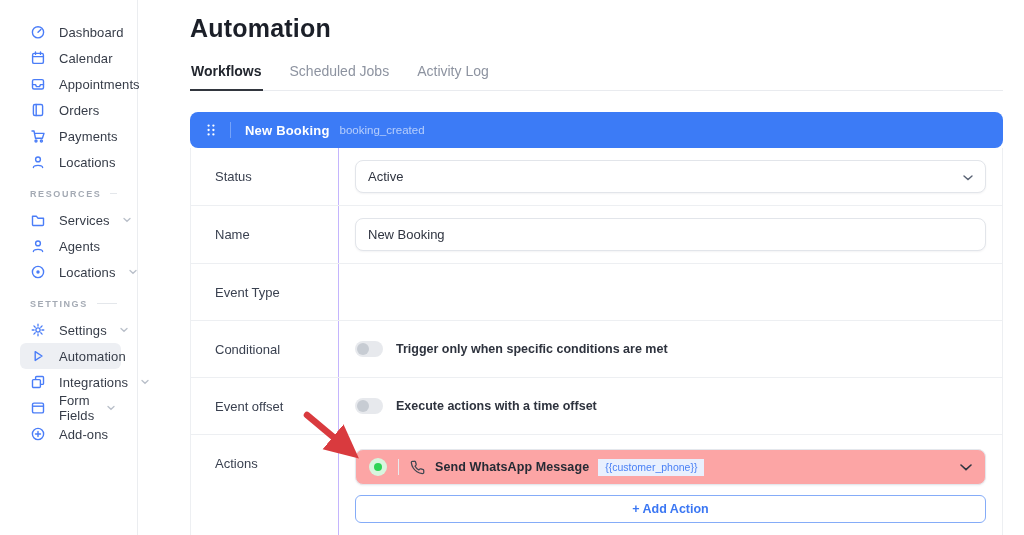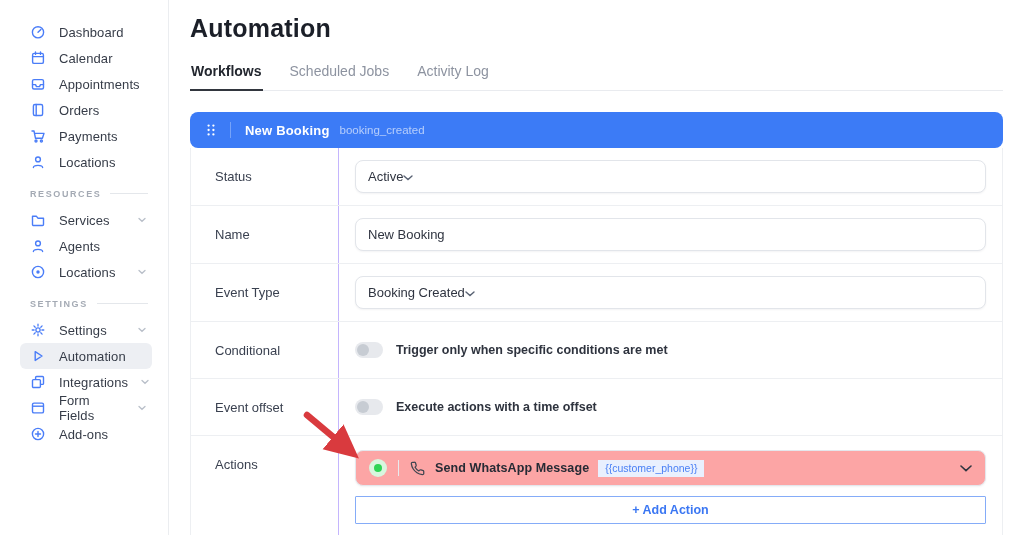--- a/index.html
+++ b/index.html
@@ -4,21 +4,21 @@
 <style>
   * { margin:0; padding:0; box-sizing:border-box; }
   html,body { background:#fff; }
   .screen {
     position:relative; width:1024px; height:535px; background:#ffffff;
     font-family:"Liberation Sans", sans-serif; overflow:hidden; color:#30343f;
   }
 
   
   .sidebar {
-    position:absolute; left:0; top:0; bottom:0; width:169px;
+    position:absolute; left:0; top:0; bottom:0; width:138px;
     border-right:1px solid #ebedf0; background:#fff; padding-top:19px;
   }
   .nav-item {
     display:flex; align-items:center; height:26px; margin:0 16px 0 20px;
     padding:0 6px 0 10px; border-radius:6px; gap:13px; cursor:pointer;
     font-size:13px; color:#363c48; font-weight:500; letter-spacing:.1px;
   }
   .nav-item.active { background:#edeff3; }
   .nav-ico { width:16px; height:16px; flex:0 0 16px; display:flex; align-items:center; justify-content:center; }
   .nav-ico svg { display:block; }
@@ -62,21 +62,21 @@
   }
   .row.actions-row .cell-label { align-items:flex-start; padding-top:21px; }
   .cell-field { flex:1; display:flex; align-items:center; padding:12px 16px; }
   .row.actions-row .cell-field { flex-direction:column; align-items:stretch; padding-top:14px; }
 
   .ctl {
     width:100%; height:33px; background:#fff; border:1px solid #e2e5ea; border-radius:8px;
     box-shadow:0 1px 2px rgba(16,24,40,.05);
     display:flex; align-items:center; padding:0 12px; font-size:13px; color:#2f3440;
   }
-  .ctl.select { cursor:pointer; }
+  .ctl.select { justify-content:space-between; cursor:pointer; }
   input.ctl { outline:none; font-family:"Liberation Sans", sans-serif; }
 
   .toggle-wrap { display:flex; align-items:center; gap:13px; }
   .toggle { width:28px; height:16px; border-radius:9px; background:#e7e9ed; position:relative; cursor:pointer; flex:0 0 28px; }
   .toggle .knob { position:absolute; left:2px; top:2px; width:12px; height:12px; border-radius:50%; background:#c7ccd3; }
   .toggle-text { font-size:12.5px; font-weight:700; color:#2e333e; }
 
   
   .action-item {
     height:36px; background:#fca5a5; border:1px solid #e4e7ec; border-radius:8px;
@@ -87,21 +87,21 @@
   .status-dot { width:8px; height:8px; border-radius:50%; background:#2fd455; }
   .action-divider { width:1px; height:16px; background:#e8eaee; margin:0 11px; }
   .action-title { font-size:12.5px; font-weight:700; color:#262b35; margin-left:10px; letter-spacing:.1px; }
   .badge {
     margin-left:9px; font-size:10.5px; color:#4a80f5; background:#e9f0fe;
     padding:2.5px 7px; border-radius:0; font-weight:500;
   }
   .action-chev { margin-left:auto; display:flex; }
 
   .add-action-btn {
-    margin-top:10px; height:28px; border:1px solid #85acf8; border-radius:1px; background:#fff;
+    margin-top:10px; height:28px; border:1px solid #85acf8; border-radius:6px; background:#fff;
     color:#3b77f3; font-size:12.5px; font-weight:600; display:flex; align-items:center; justify-content:center;
     cursor:pointer; font-family:"Liberation Sans", sans-serif; width:100%;
   }
 
   .annotation-arrow { position:absolute; left:295px; top:405px; pointer-events:none; }
 </style>
 </head>
 <body>
 
 <div class="screen">
@@ -330,30 +330,20 @@
 
       <div class="row">
         <div class="cell-label">Name</div>
         <div class="cell-field">
           <input class="ctl" type="text" value="New Booking" style="">
         </div>
       </div>
 
       <div class="row">
         <div class="cell-label">Event Type</div>
-        <div class="cell-field">
-          <div class="ctl select">
-            <span>Booking Created</span>
-            <span>
-              <svg width="10" height="6" viewBox="0 0 10 6" fill="none" stroke="#596273" stroke-width="1.4" stroke-linecap="round">
-                  <path d="M1 1 L5 4.6 L9 1"></path>
-                </svg>
-            </span>
-          </div>
-        </div>
       </div>
 
       <div class="row">
         <div class="cell-label">Conditional</div>
         <div class="cell-field">
           <div class="toggle-wrap">
             <span class="toggle">
                 <span class="knob"></span>
               </span>
             <span class="toggle-text">Trigger only when specific conditions are met</span>

